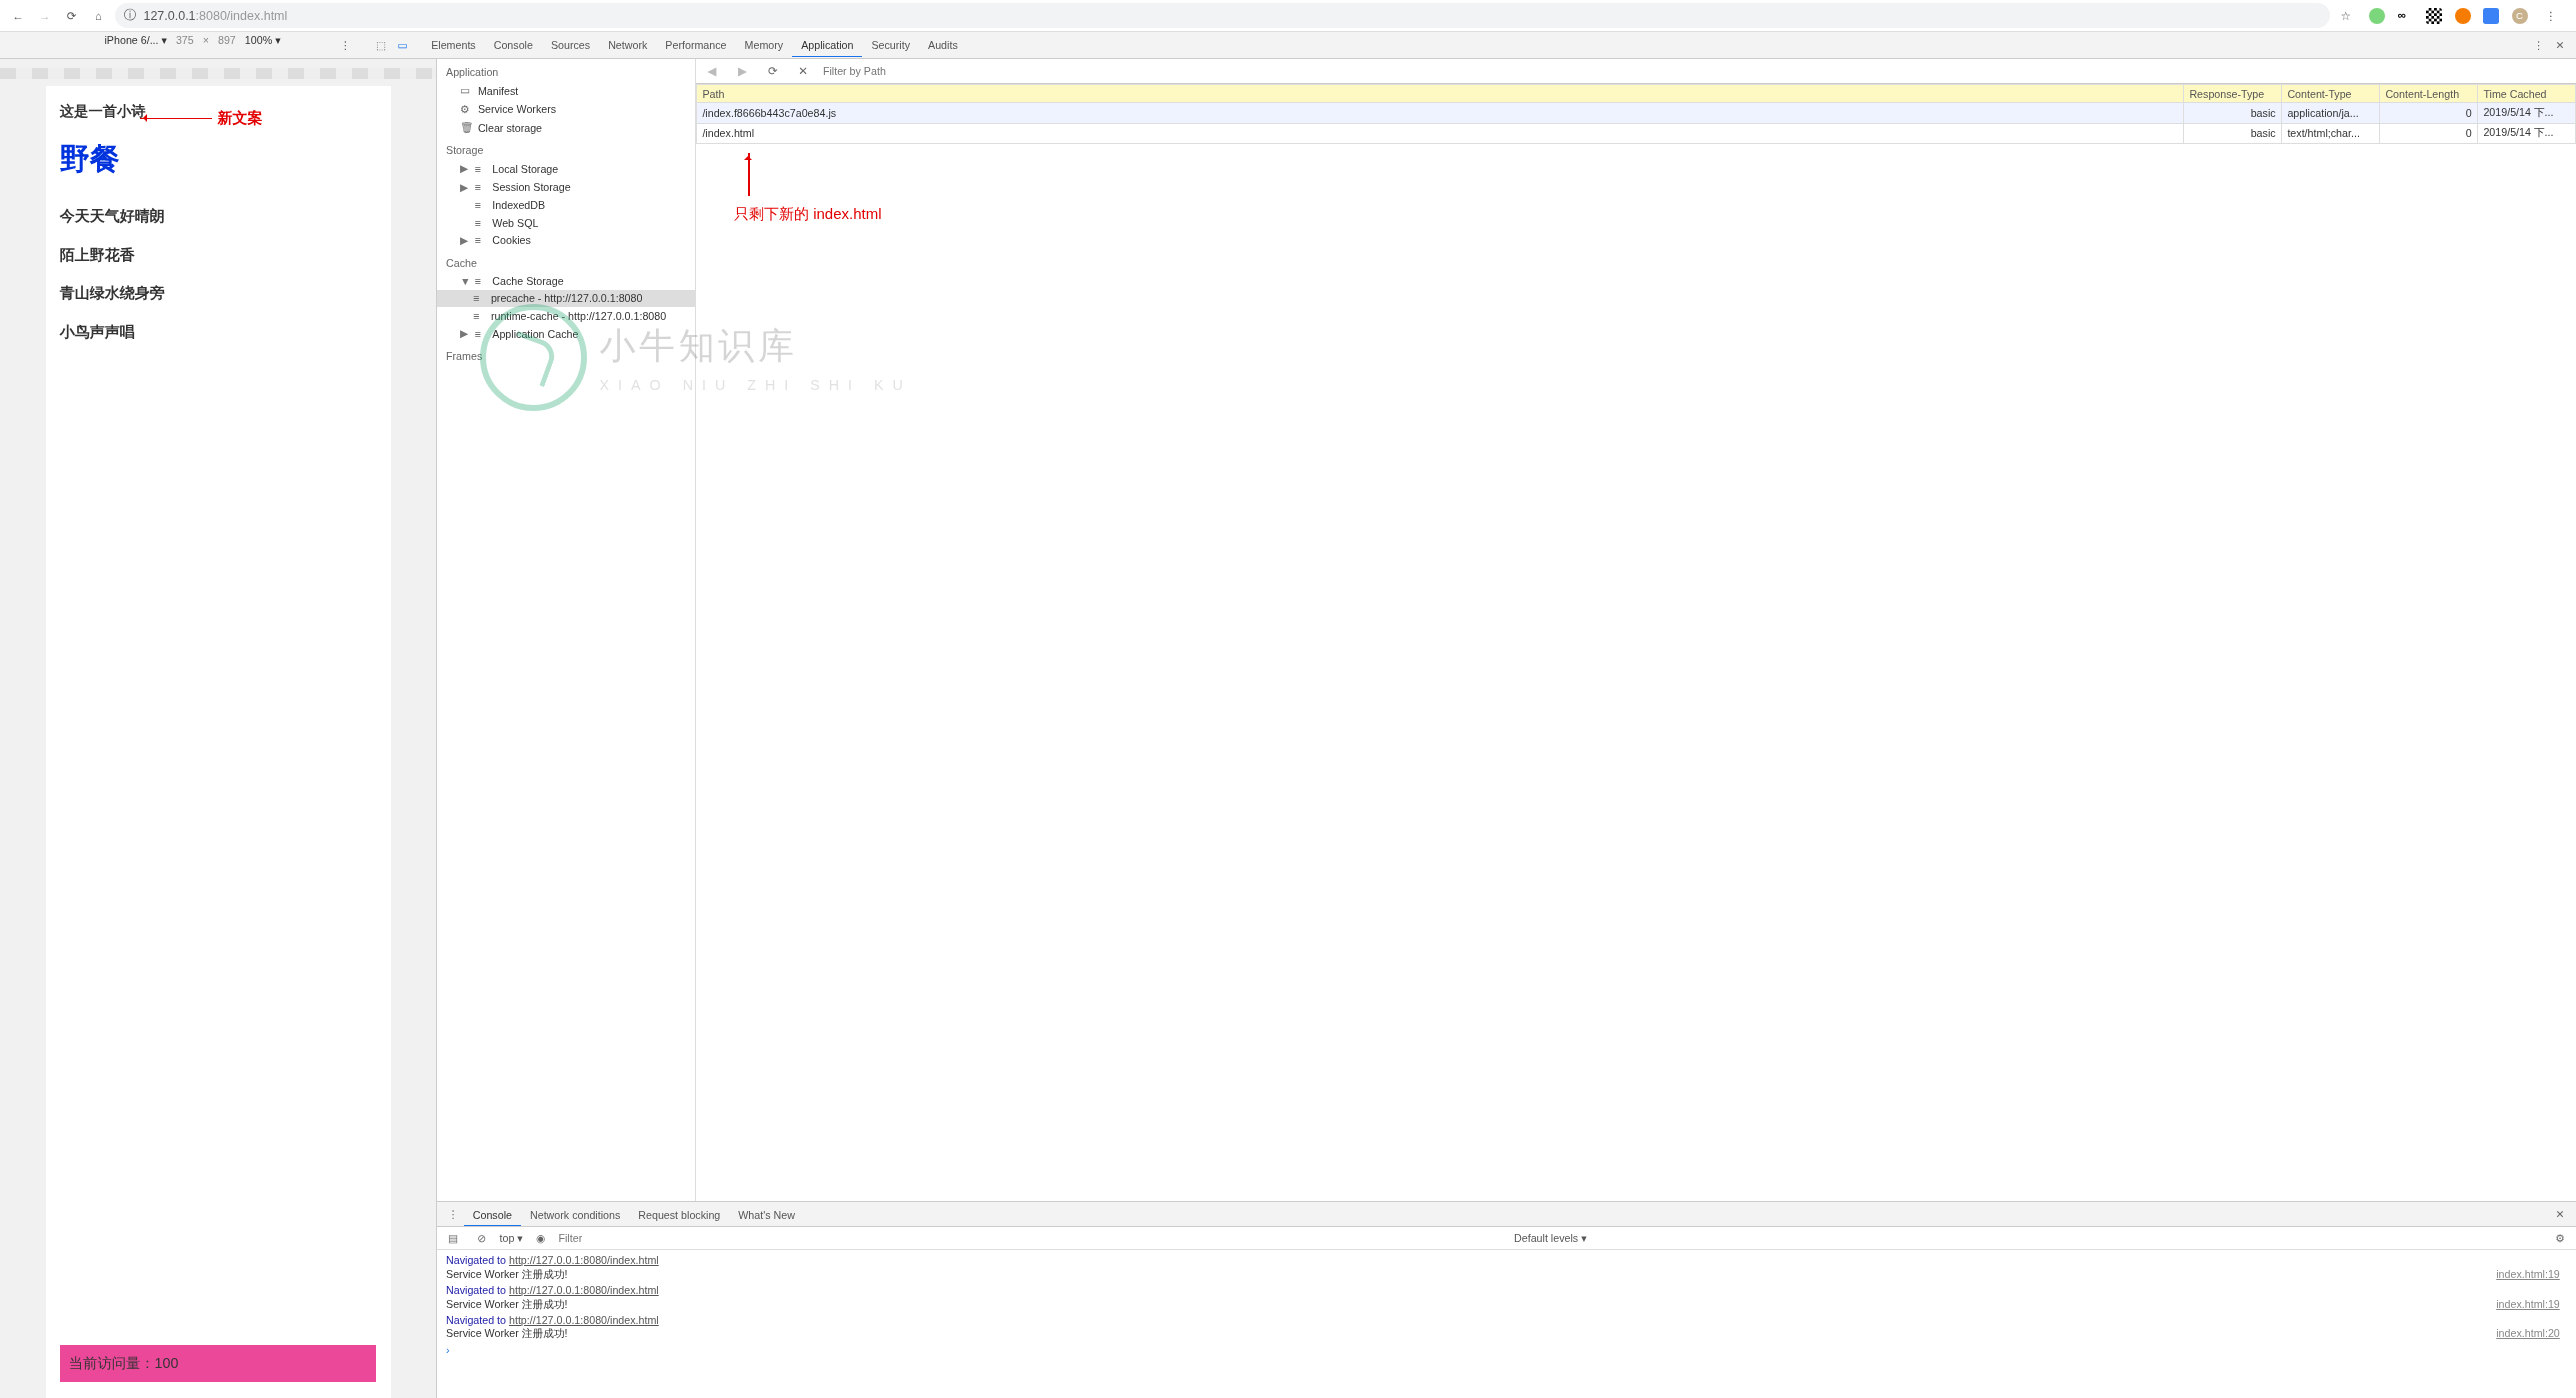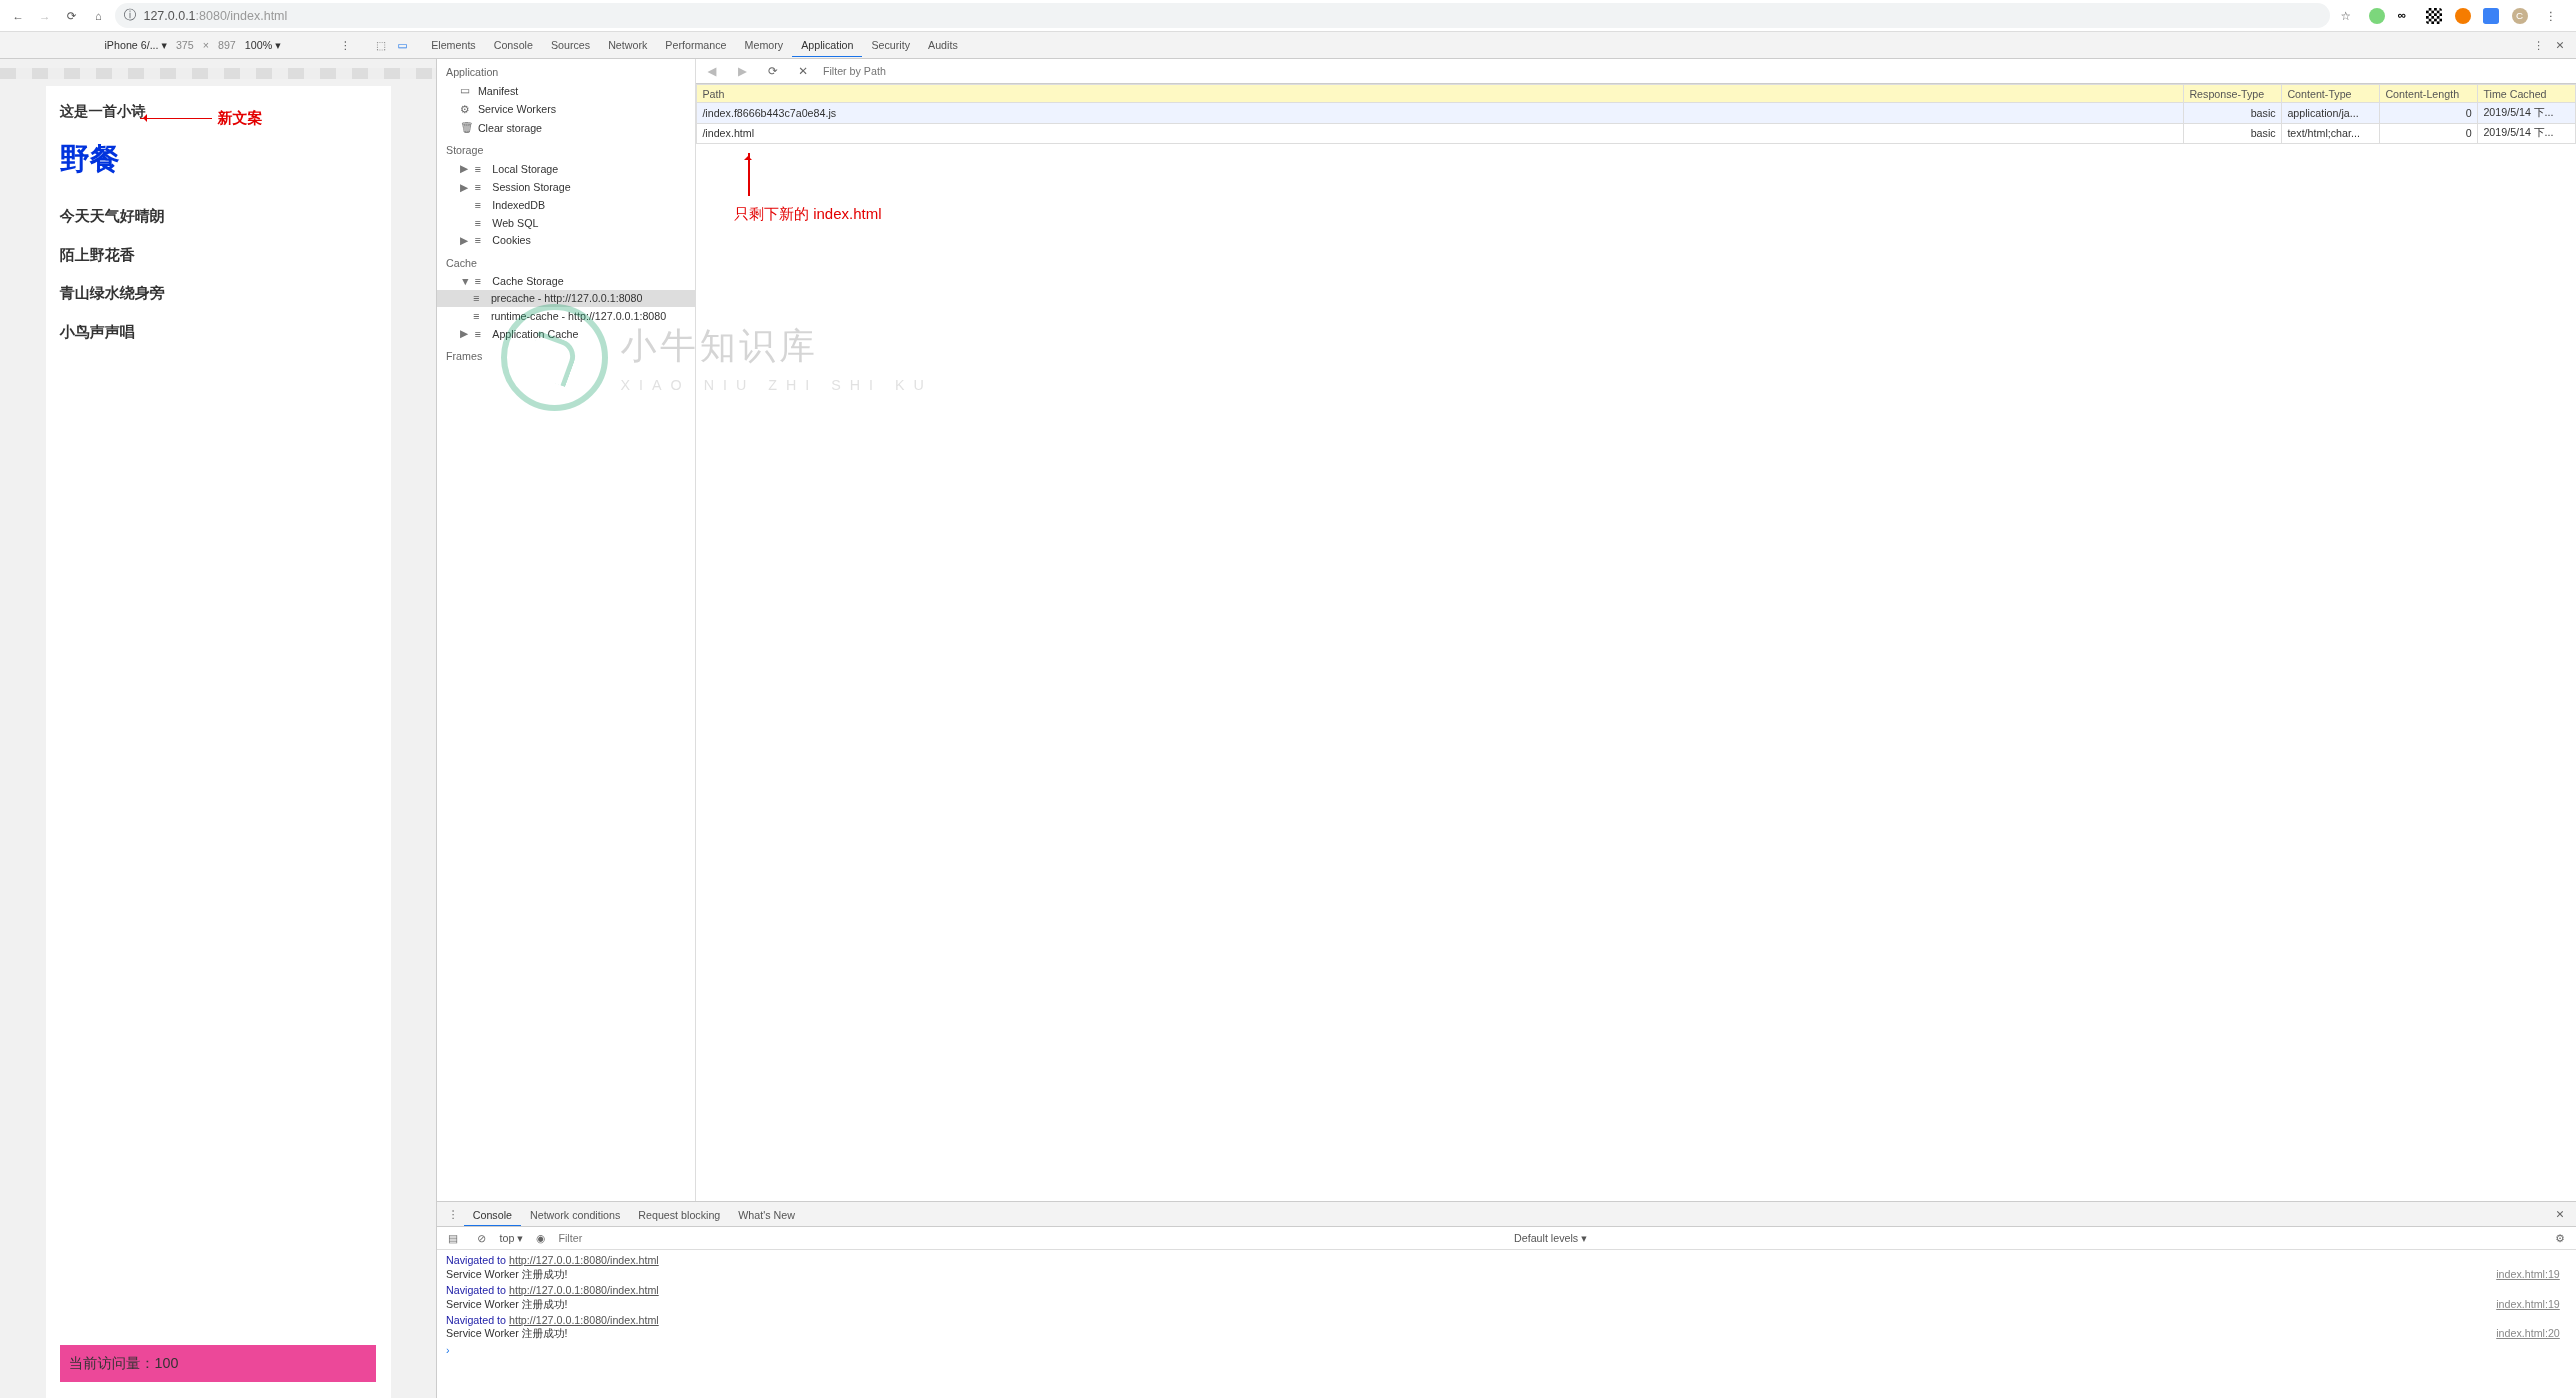--- a/index.html
+++ b/index.html
@@ -9,21 +9,21 @@
 .browser-bar { height: 32px; display: flex; align-items: center; padding: 0 7.2px; gap: 5.4px; border-bottom: 0.9px solid #ddd; background: #fff; }
 .nav-btn { width: 21.5px; height: 21.5px; display: flex; align-items: center; justify-content: center; color: #555; cursor: pointer; border-radius: 50%; }
 .nav-btn.disabled { color: #bbb; }
 .addr-bar { flex: 1; display: flex; align-items: center; height: 25px; border-radius: 12.5px; background: #f1f3f4; padding: 0 9px; gap: 7.2px; font-size: 12.5px; color: #555; }
 .addr-bar .secure { color: #5f6368; }
 .ext-icons { display: flex; align-items: center; gap: 12.5px; padding: 0 7.2px; }
 .ext-icon { width: 16px; height: 16px; border-radius: 2.7px; }
 
 
 .dt-toolbar { display: flex; align-items: center; height: 27px; border-bottom: 0.9px solid #ccc; background: #f3f3f3; font-size: 10.7px; }
-.device-info { display: flex; align-items: center; gap: 9px; padding: 0 9px; flex: 0 0 365px; justify-content: flex-end; }
+.device-info { display: flex; align-items: flex-start; gap: 9px; padding: 0 9px; flex: 0 0 365px; justify-content: flex-end; }
 .device-sel { color: #333; }
 .dim { color: #888; }
 .dt-right-tb { flex: 1; display: flex; align-items: center; padding: 0 5.4px; }
 .dt-tab { padding: 5.4px 9px; color: #555; cursor: pointer; }
 .dt-tab.active { color: #333; border-bottom: 1.8px solid #1a73e8; }
 .dt-spacer { flex: 1; }
 .tb-icon { width: 16px; height: 16px; display: flex; align-items: center; justify-content: center; color: #666; cursor: pointer; margin: 0 2.7px; }
 
 
 .main { display: flex; height: calc(100vh - 59px); }
@@ -74,21 +74,21 @@
 .console-tb input { border: none; outline: none; font-size: 10.7px; flex: 1; }
 .console-body { flex: 1; overflow-y: auto; font-family: Menlo, Consolas, monospace; font-size: 10.7px; padding: 3.6px 0; }
 .con-line { display: flex; padding: 0.9px 9px; }
 .con-msg { flex: 1; }
 .con-src { color: #888; text-decoration: underline; padding-right: 7.2px; }
 .nav-to { color: #1a1aa6; }
 .nav-url { color: #555; text-decoration: underline; }
 .prompt { color: #1a73e8; padding: 1.8px 9px; }
 
 
-.watermark { position: absolute; left: 501px; top: 304px; opacity: .35; display: flex; align-items: center; gap: 12.5px; pointer-events: none; }
+.watermark { position: absolute; left: 480px; top: 304px; opacity: .35; display: flex; align-items: center; gap: 12.5px; pointer-events: none; }
 .wm-logo { width: 107px; height: 107px; border-radius: 50%; border: 6.3px solid #2aa876; position: relative; }
 .wm-logo::after { content: ""; position: absolute; left: 23px; top: 27px; width: 39px; height: 39px; border: 5.4px solid #2aa876; border-left: none; border-bottom: none; transform: rotate(20deg); border-radius: 0 18px 0 0; }
 .wm-text { font-size: 36px; color: #888; letter-spacing: 3.6px; }
 .wm-sub { font-size: 14.3px; color: #aaa; letter-spacing: 9px; margin-top: 5.4px; }
 </style>
 </head>
 <body>
 
 <div class="browser-bar">
   <div class="nav-btn">←</div>

